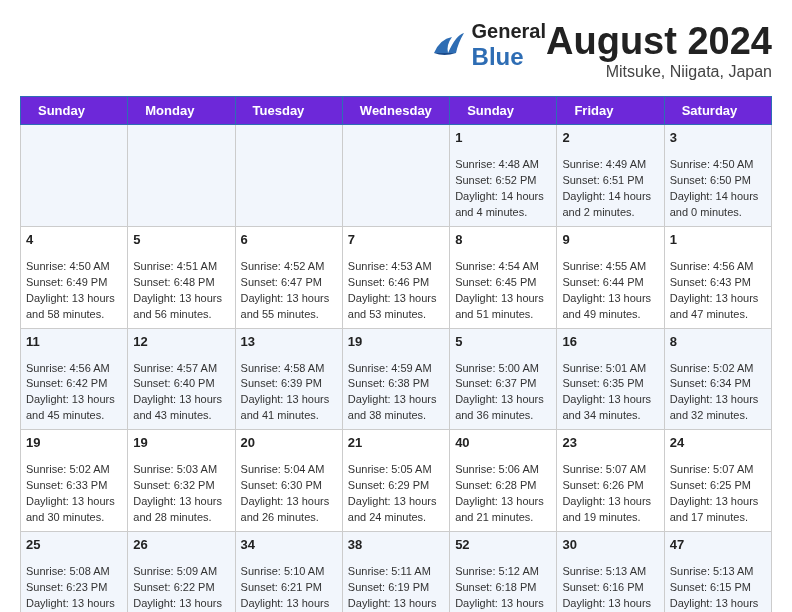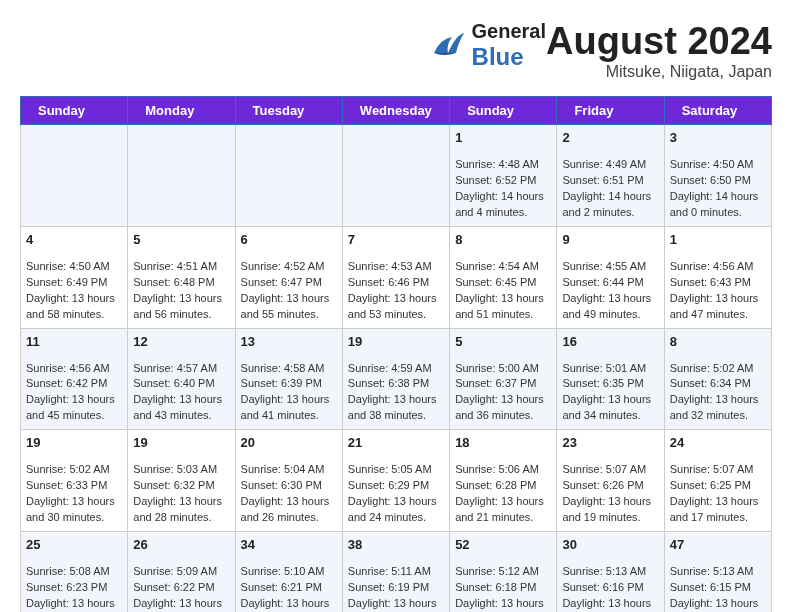--- a/index.html
+++ b/index.html
@@ -218,21 +218,21 @@
         </td>
         <td>
           <span class="day-number">20</span>
           <div class="day-info">Sunrise: 5:04 AM<br>Sunset: 6:30 PM<br>Daylight: 13 hours<br>and 26 minutes.</div>
         </td>
         <td>
           <span class="day-number">21</span>
           <div class="day-info">Sunrise: 5:05 AM<br>Sunset: 6:29 PM<br>Daylight: 13 hours<br>and 24 minutes.</div>
         </td>
         <td>
-          <span class="day-number">18</span>
+          <span class="day-number">40</span>
           <div class="day-info">Sunrise: 5:06 AM<br>Sunset: 6:28 PM<br>Daylight: 13 hours<br>and 21 minutes.</div>
         </td>
         <td>
           <span class="day-number">23</span>
           <div class="day-info">Sunrise: 5:07 AM<br>Sunset: 6:26 PM<br>Daylight: 13 hours<br>and 19 minutes.</div>
         </td>
         <td>
           <span class="day-number">24</span>
           <div class="day-info">Sunrise: 5:07 AM<br>Sunset: 6:25 PM<br>Daylight: 13 hours<br>and 17 minutes.</div>
         </td>

